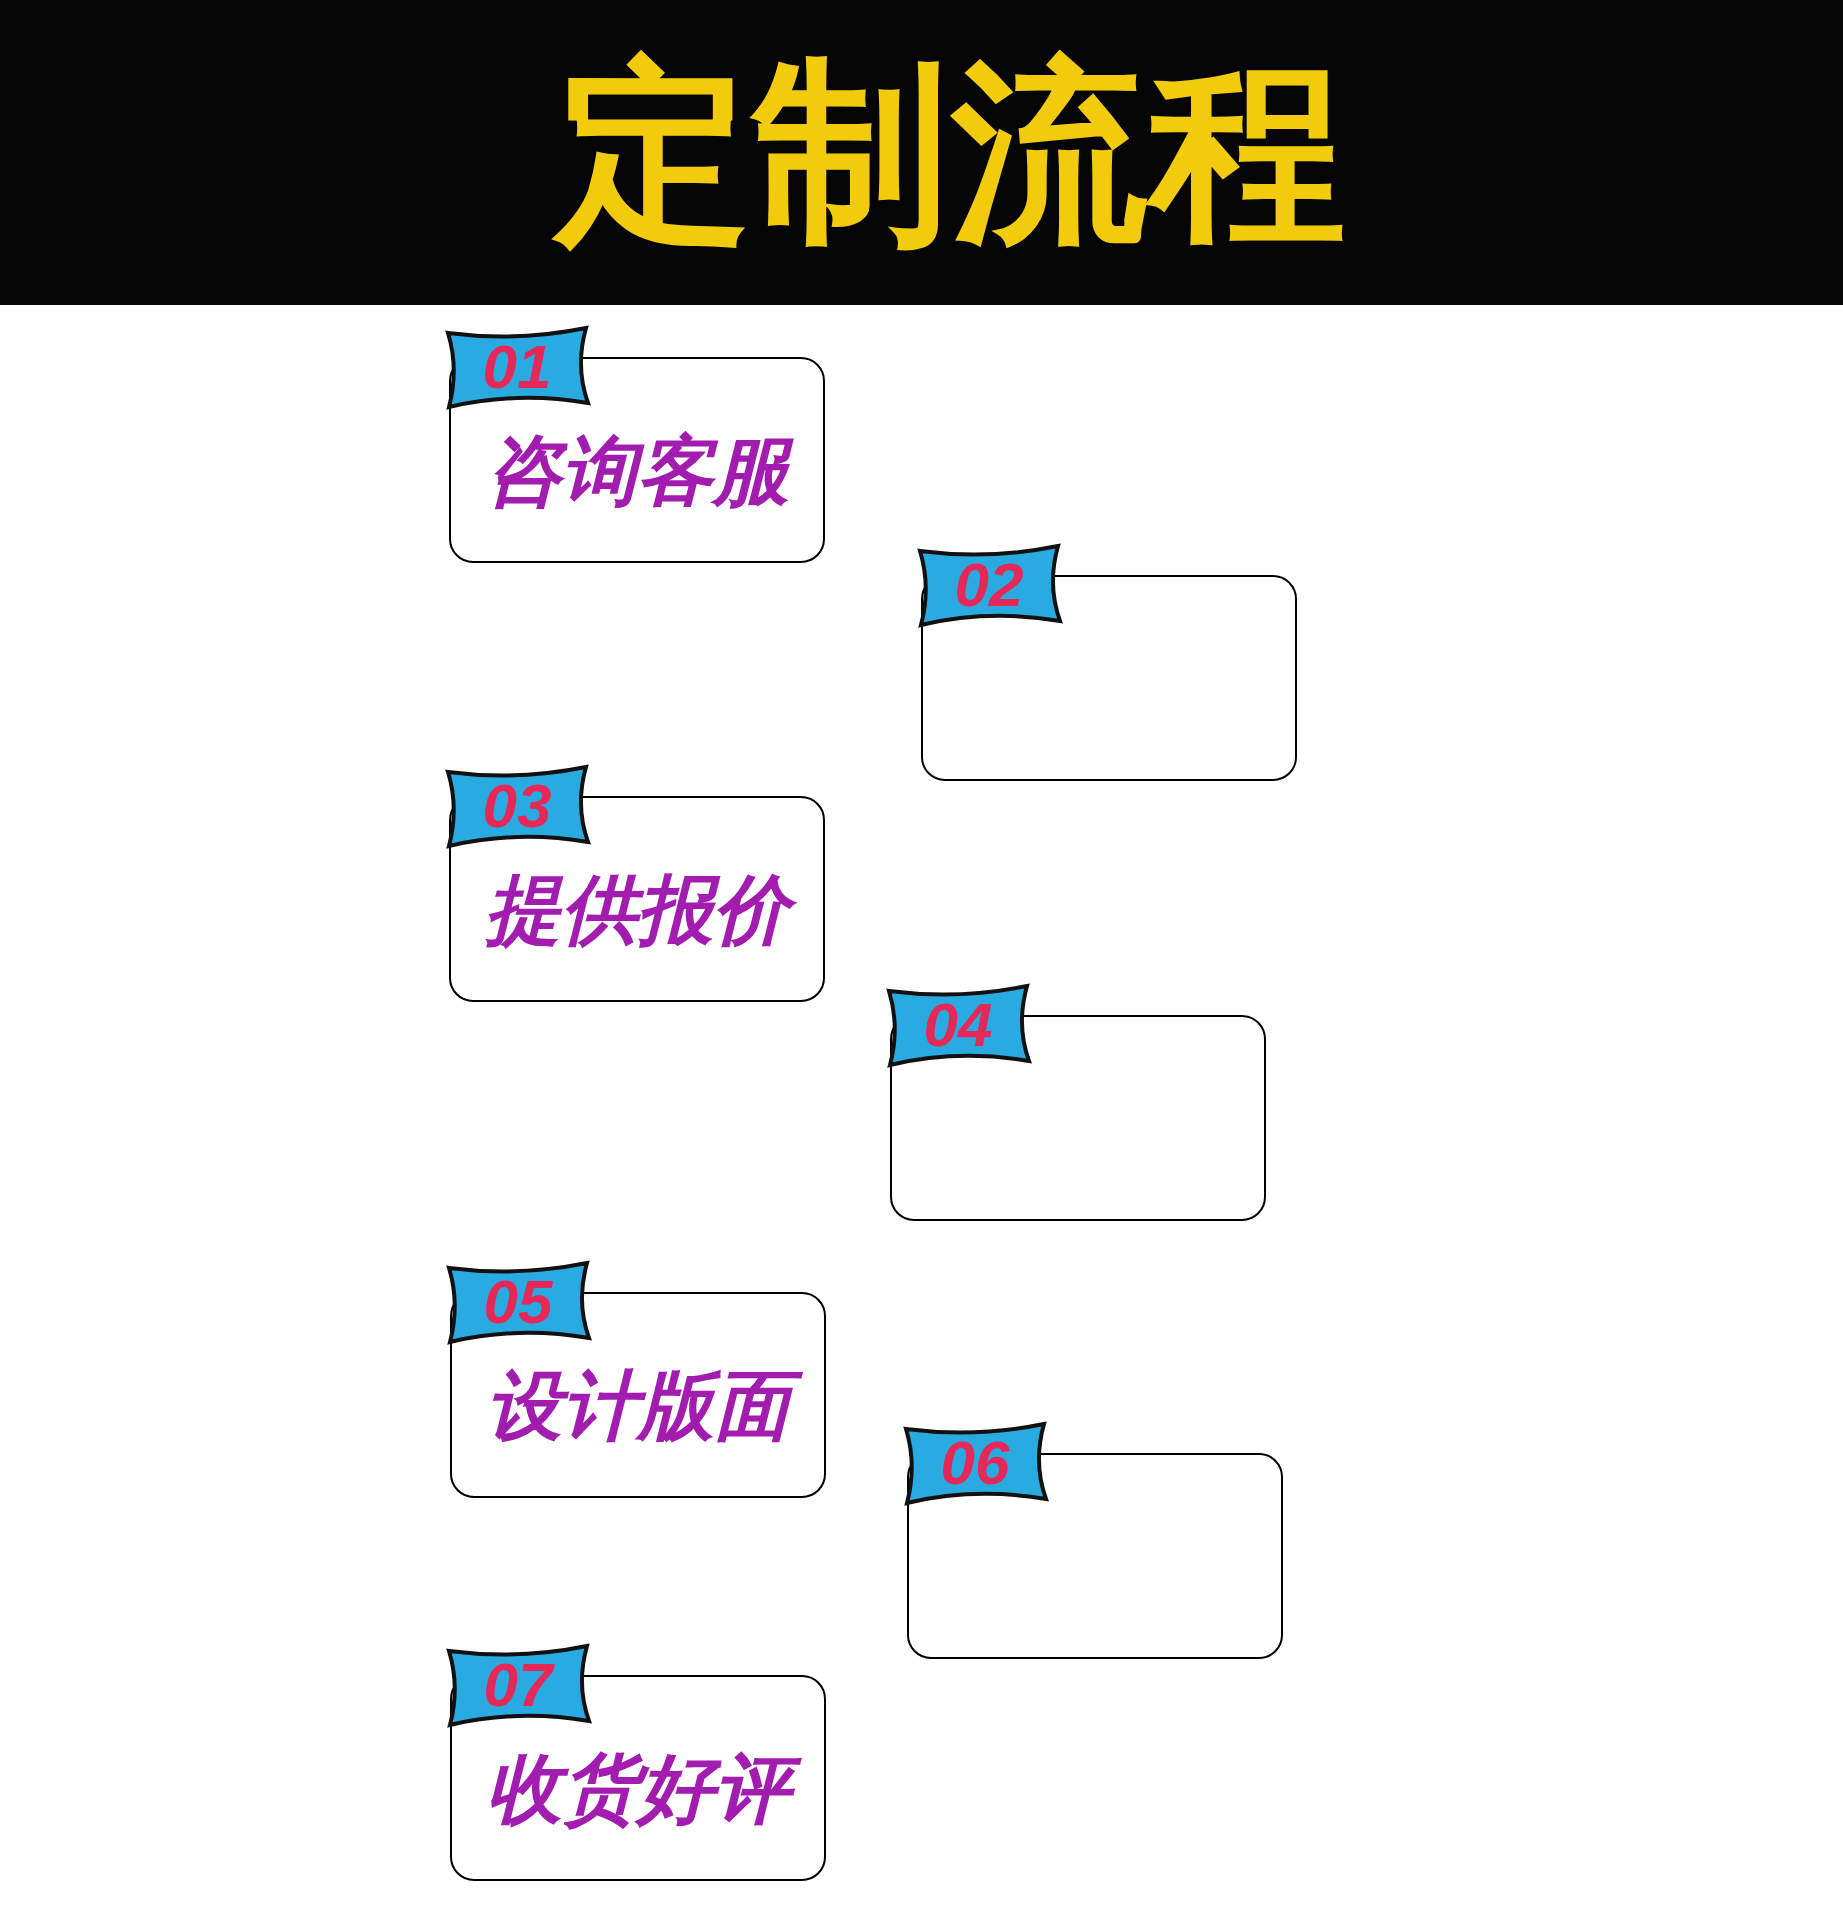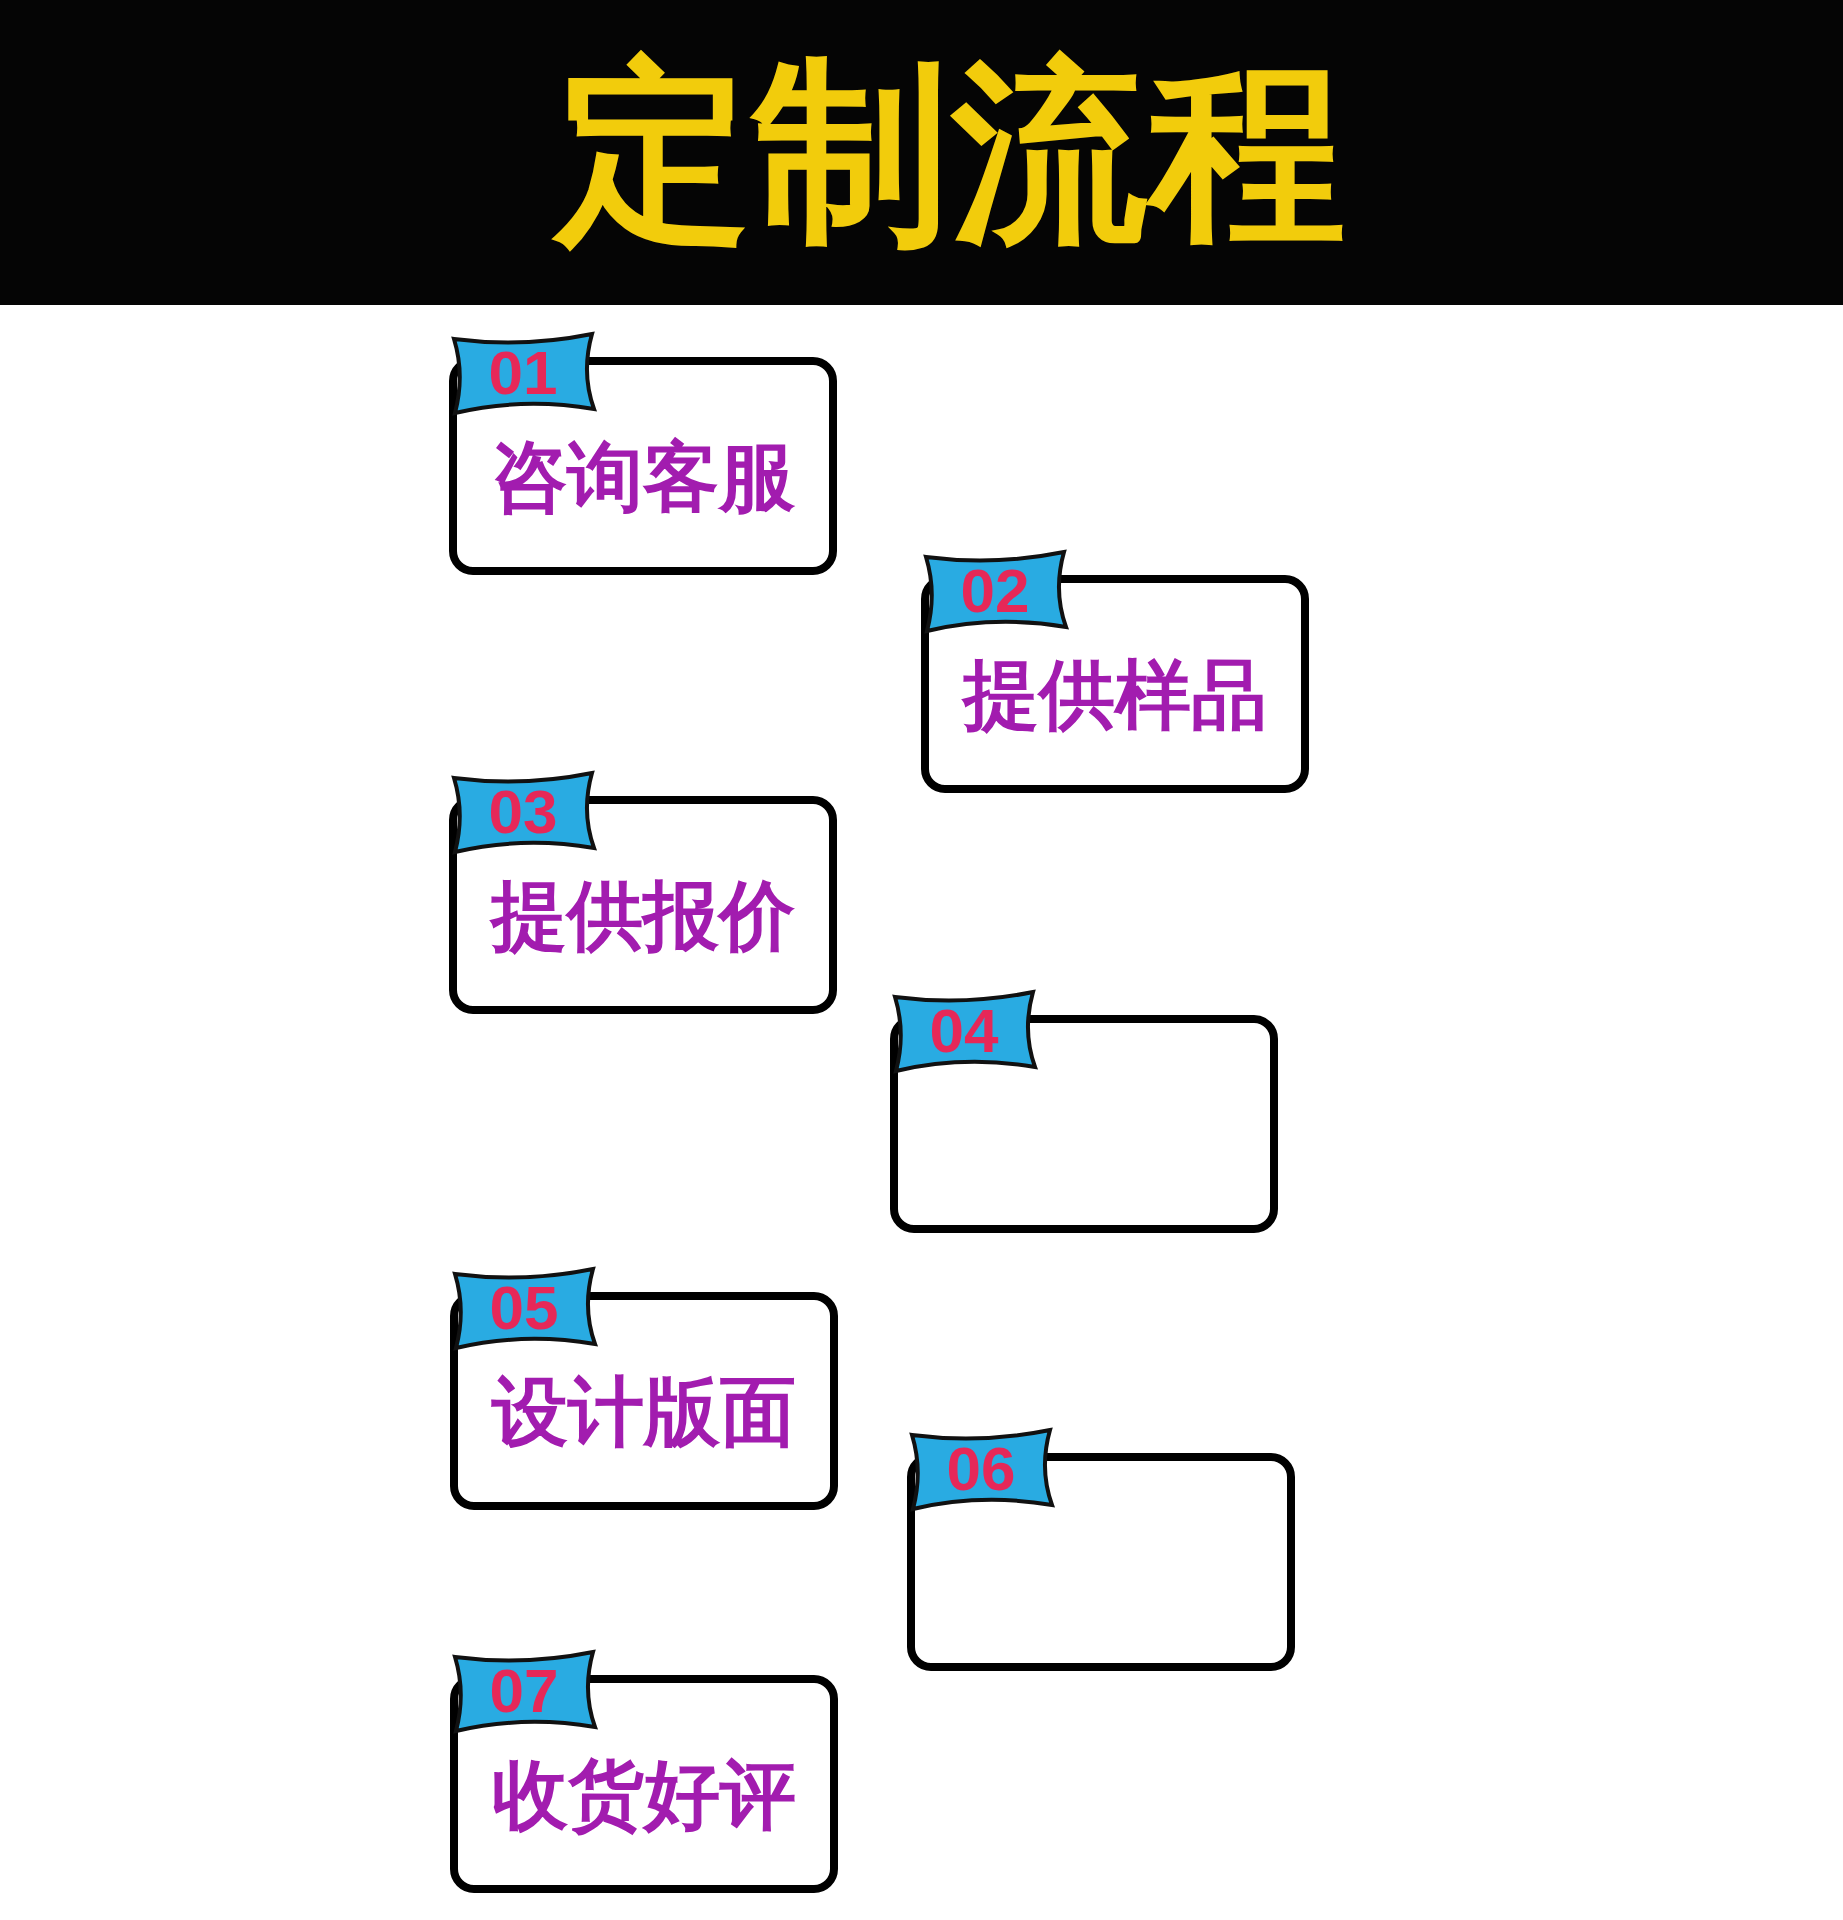--- a/index.html
+++ b/index.html
@@ -22,22 +22,23 @@
     font-size:196px;
     font-weight:900;
     line-height:1;
     letter-spacing:2px;
     white-space:nowrap;
   }
   .step{
     position:absolute;
     width:372px;height:202px;
     background:#ffffff;
-    border:8px solid #000000;
+    border:2px solid #000000;
     border-radius:24px;
+    font-style:italic;
   }
   .card-1{left:449px;top:357px;}
   .card-2{left:921px;top:575px;}
   .card-3{left:449px;top:796px;}
   .card-4{left:890px;top:1015px;}
   .card-5{left:450px;top:1292px;}
   .card-6{left:907px;top:1453px;}
   .card-7{left:450px;top:1675px;}
   .badge{
     position:absolute;
@@ -97,21 +98,20 @@
       <div class="label">咨询客服</div>
     </section>
 
     <section class="step card-2">
       <div class="badge">
         <svg class="flag" viewBox="0 0 144 84" aria-hidden="true">
           <path d="M 3,8 Q 72,17 141,3 Q 130,42 143,78 Q 72,66 4,82 Q 14,44 3,8 Z" fill="#29ABE2"></path>
         </svg>
         <span class="num">02</span>
       </div>
-      <div class="label">提供样品</div>
     </section>
 
     <section class="step card-3">
       <div class="badge">
         <svg class="flag" viewBox="0 0 144 84" aria-hidden="true">
           <path d="M 3,8 Q 72,17 141,3 Q 130,42 143,78 Q 72,66 4,82 Q 14,44 3,8 Z" fill="#29ABE2"></path>
         </svg>
         <span class="num">03</span>
       </div>
       <div class="label">提供报价</div>

